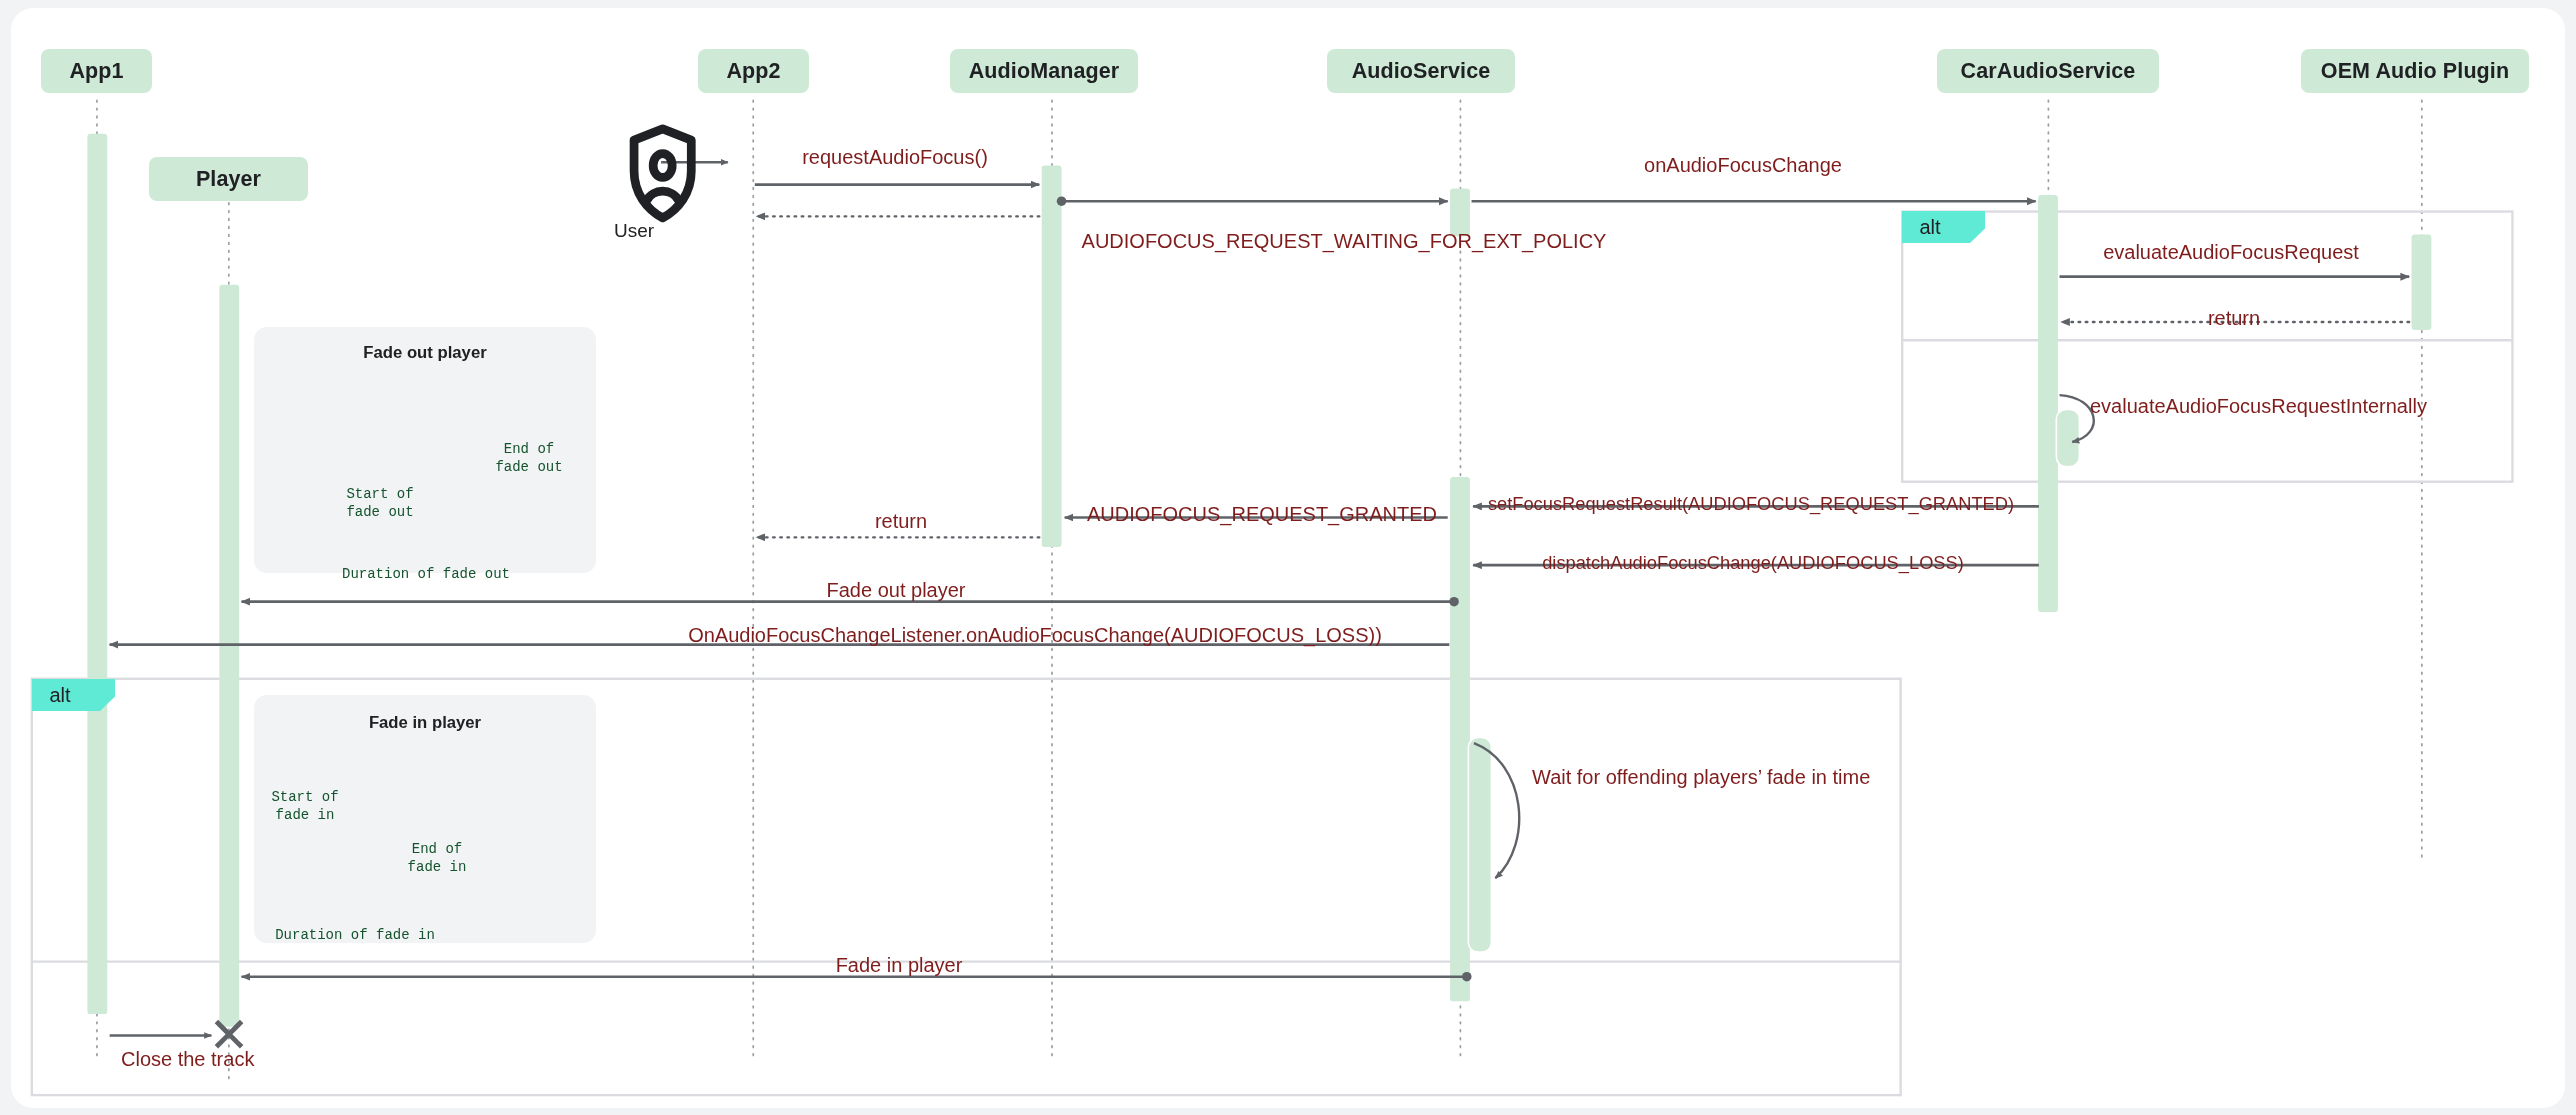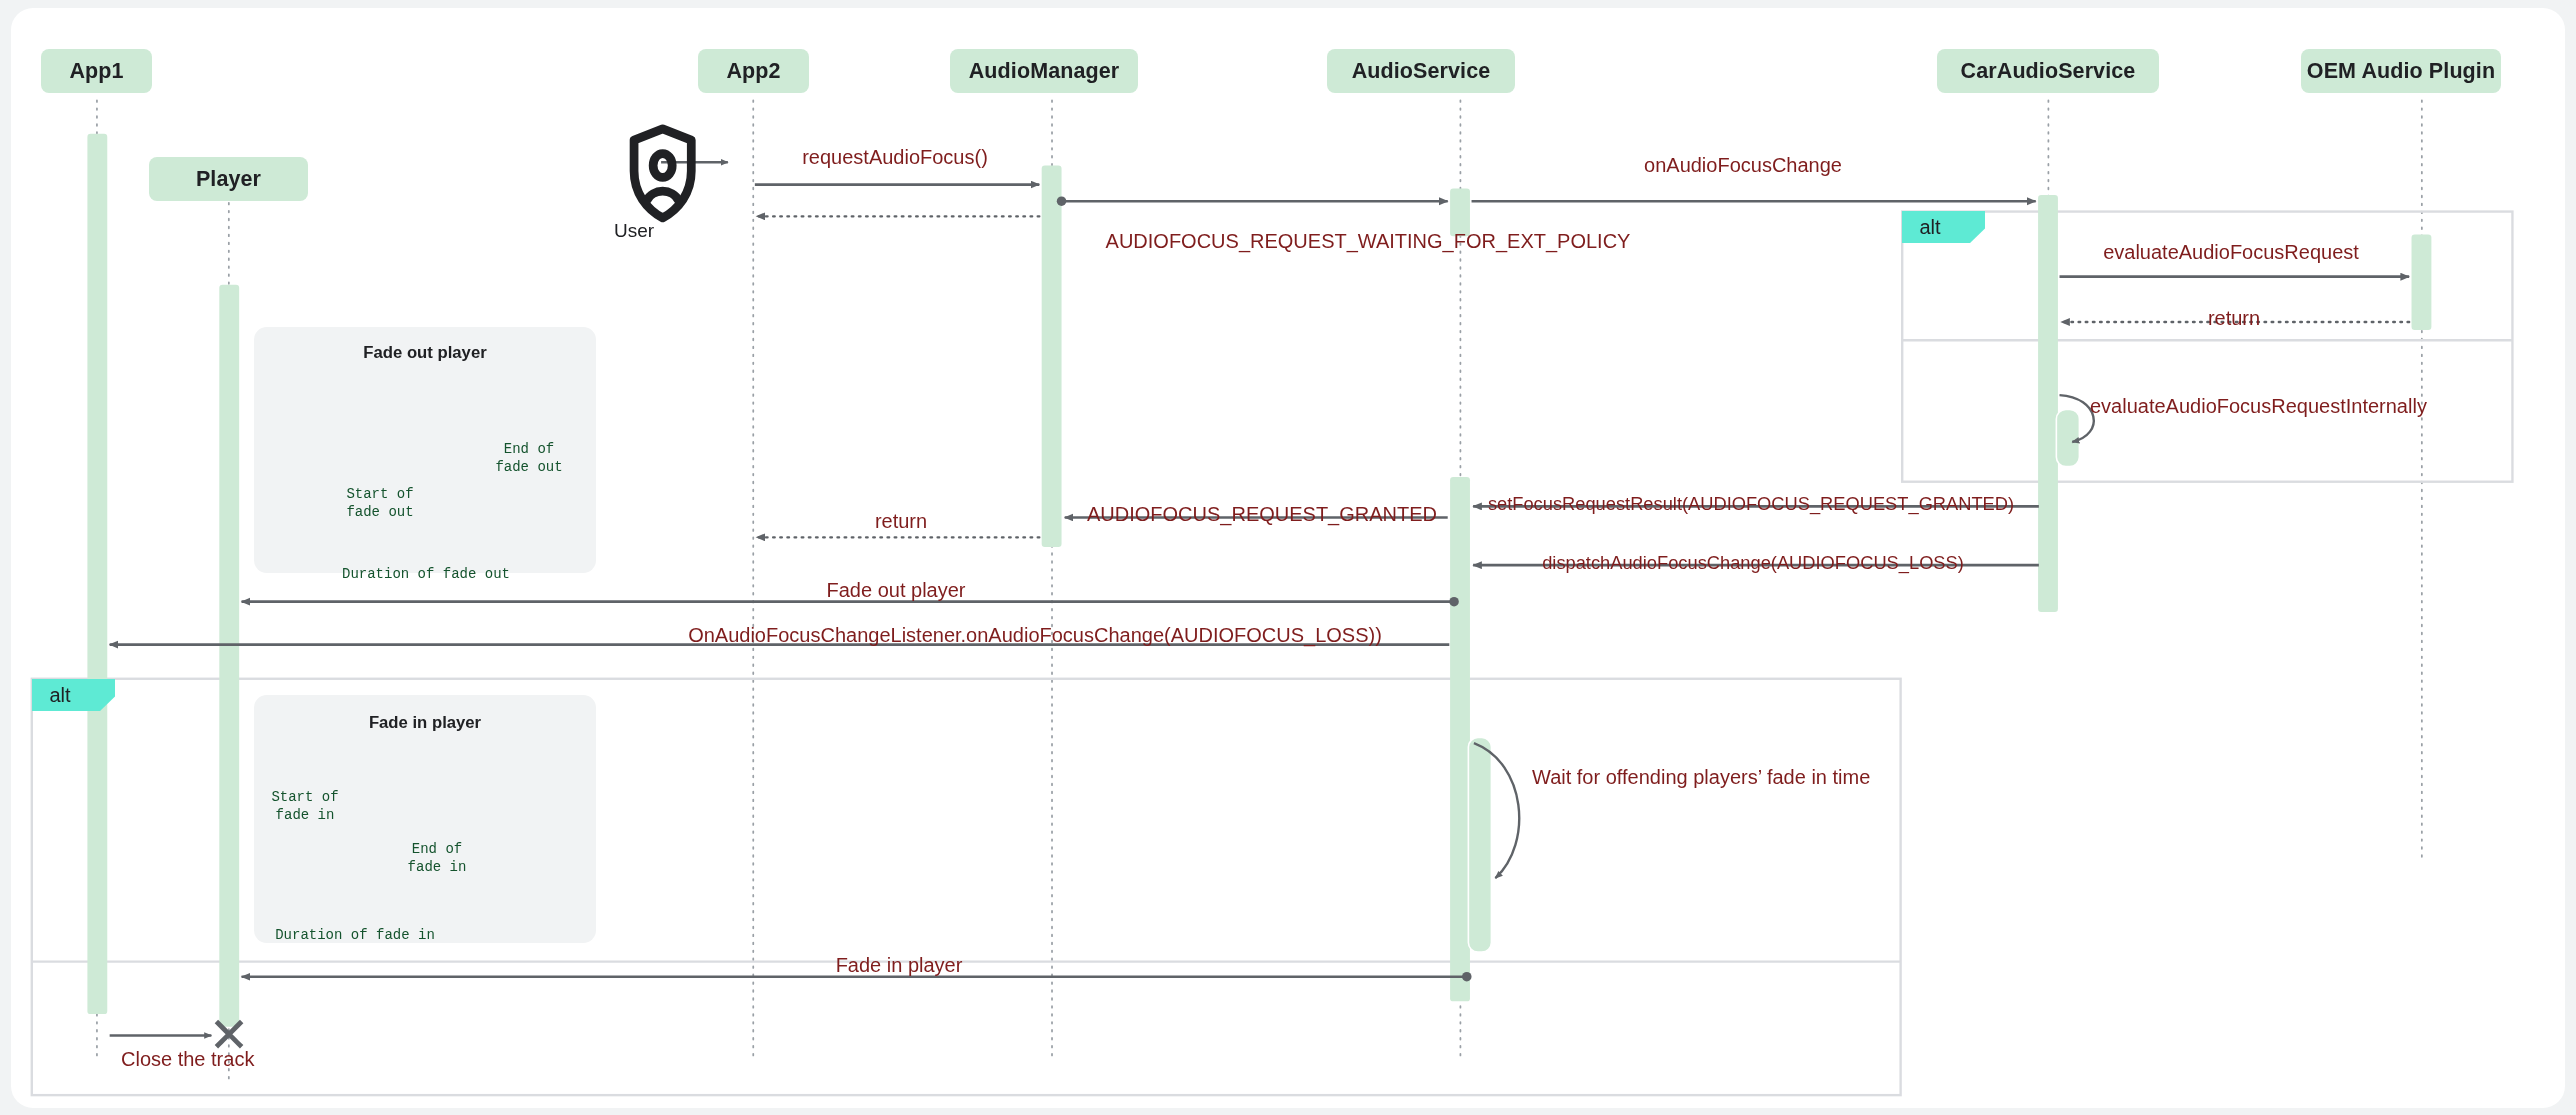--- a/index.html
+++ b/index.html
@@ -246,35 +246,35 @@
   <div class="participant" style="left:149px; top:157px; width:159px;">Player</div>
 
   <div class="participant" style="left:698px; top:49px; width:111px;">App2</div>
 
   <div class="participant" style="left:950px; top:49px; width:188px;">AudioManager</div>
 
   <div class="participant" style="left:1327px; top:49px; width:188px;">AudioService</div>
 
   <div class="participant" style="left:1937px; top:49px; width:222px;">CarAudioService</div>
 
-  <div class="participant" style="left:2301px; top:49px; width:200px;">OEM Audio Plugin</div>
+  <div class="participant" style="left:2301px; top:49px; width:228px;">OEM Audio Plugin</div>
 
   <div class="actor-caption" style="left:634px; top:220px;">User</div>
 
   <div class="frame-tab" style="left:1902px; top:211px; width:83px;
               clip-path: polygon(0 0, 100% 0, 100% 55%, 82% 100%, 0 100%);">alt</div>
 
   <div class="frame-tab" style="left:32px; top:679px; width:83px;
               clip-path: polygon(0 0, 100% 0, 100% 55%, 82% 100%, 0 100%);">alt</div>
 
   <div class="lbl msg-label" style="left:895px; top:145px;">requestAudioFocus()</div>
 
   <div class="lbl msg-label" style="left:1743px; top:153px;">onAudioFocusChange</div>
 
-  <div class="lbl msg-label" style="left:1344px; top:229px; font-size:20px;margin-left:24px;">AUDIOFOCUS_REQUEST_WAITING_FOR_EXT_POLICY</div>
+  <div class="lbl msg-label" style="left:1344px; top:229px; font-size:20px;">AUDIOFOCUS_REQUEST_WAITING_FOR_EXT_POLICY</div>
 
   <div class="lbl msg-label" style="left:2231px; top:240px;">evaluateAudioFocusRequest</div>
 
   <div class="lbl msg-label" style="left:2234px; top:306px;">return</div>
 
   <div class="lbl msg-label left" style="left:2090px; top:394px;">evaluateAudioFocusRequestInternally</div>
 
   <div class="lbl msg-label" style="left:1751px; top:493px; font-size:18.3px;">setFocusRequestResult(AUDIOFOCUS_REQUEST_GRANTED)</div>
 
   <div class="lbl msg-label" style="left:1262px; top:502px;">AUDIOFOCUS_REQUEST_GRANTED</div>

